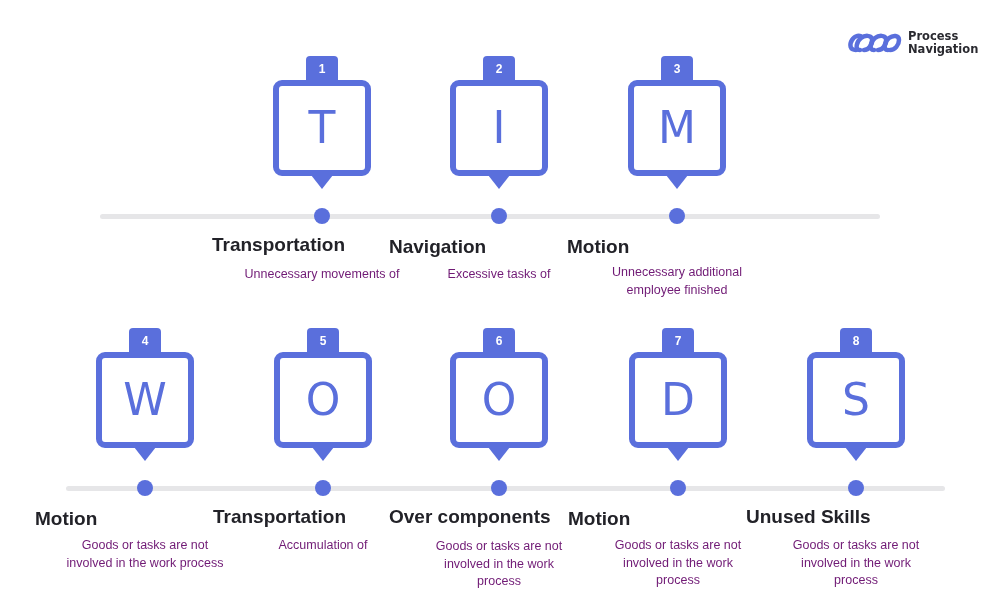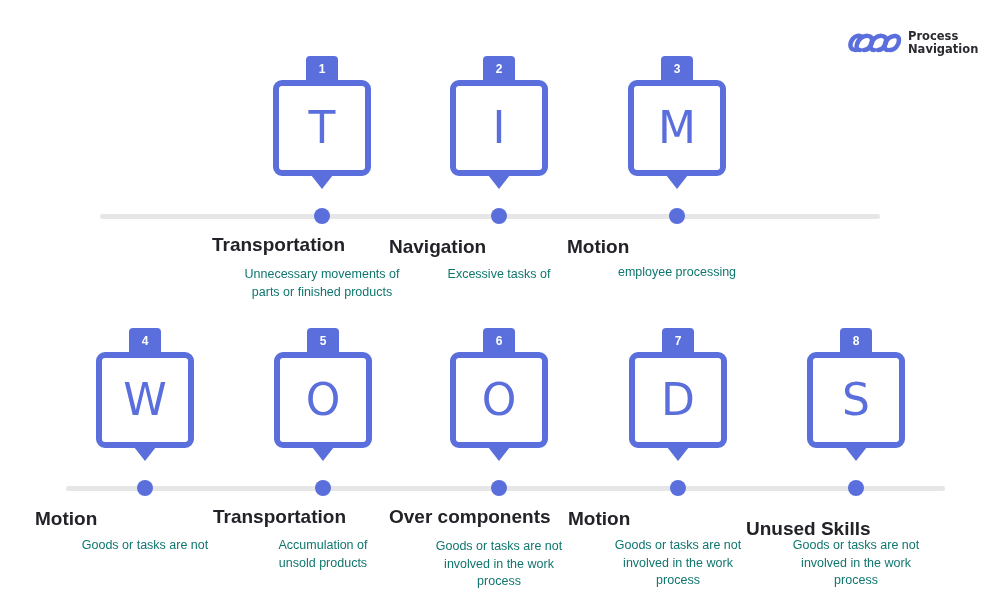--- a/index.html
+++ b/index.html
@@ -21,21 +21,21 @@
     position: absolute; left: 0; top: 24px; width: 86px; height: 84px; border: 6px solid #5a6fdc;
     border-radius: 9px; background: #fff; color: #5a6fdc; font-size: 44px; text-align: center; line-height: 84px;
     font-family: "DejaVu Sans", sans-serif; font-weight: normal;
   }
   .pointer {
     position: absolute; left: 38px; top: 119px; width: 0; height: 0;
     border-left: 11px solid transparent; border-right: 11px solid transparent; border-top: 14px solid #5a6fdc;
   }
   .dot { position: absolute; left: 82px; width: 16px; height: 16px; border-radius: 50%; background: #5a6fdc; }
   .title { position: absolute; left: -20px; width: 220px; text-align: left; font-weight: bold; font-size: 19px; color: #222228; }
-  .desc { position: absolute; left: -20px; width: 220px; text-align: center; font-size: 12.5px; line-height: 17.5px; color: #0f766e; }
+  .desc { position: absolute; left: -20px; width: 220px; text-align: center; font-size: 12.5px; line-height: 17.5px; color: #701a75; }
 </style>
 </head>
 <body>
 
 <div class="logo">
   <svg width="56" height="24" viewBox="0 0 56 24">
     <g fill="none" stroke="#5a6fdc" stroke-width="4.5" stroke-linecap="round">
       <path d="M10 19 C4 19 3 14 6 9 C9 4 14 4 16 6"></path>
       <path d="M14 19 C8 19 11 10 15 7 C19 4 25 4 26 8 C27 13 23 19 18 19"></path>
       <path d="M28 19 C22 19 25 10 29 7 C33 4 39 4 40 8 C41 13 37 19 32 19"></path>
@@ -54,21 +54,20 @@
 <div class="item" style="left:232px; top:56px;">
   <div class="marker">
     <div class="tab">1</div>
     <div class="box">T</div>
     <div class="pointer"></div>
   </div>
   <div class="dot" style="top:152px;"></div>
   <div class="title" style="top:178px;">Transportation</div>
   <div class="desc" style="top:210px;">
     <div>Unnecessary movements of</div>
-    <div>parts or finished products</div>
   </div>
 </div>
 
 <div class="item" style="left:409px; top:56px;">
   <div class="marker">
     <div class="tab">2</div>
     <div class="box">I</div>
     <div class="pointer"></div>
   </div>
   <div class="dot" style="top:152px;"></div>
@@ -80,48 +79,49 @@
 
 <div class="item" style="left:587px; top:56px;">
   <div class="marker">
     <div class="tab">3</div>
     <div class="box">M</div>
     <div class="pointer"></div>
   </div>
   <div class="dot" style="top:152px;"></div>
   <div class="title" style="top:180px;">Motion</div>
   <div class="desc" style="top:208px;">
-    <div>employee processing</div>
+    <div>Unnecessary additional</div>
+    <div>employee finished</div>
   </div>
 </div>
 
 <div class="item" style="left:55px; top:328px;">
   <div class="marker">
     <div class="tab">4</div>
     <div class="box">W</div>
     <div class="pointer"></div>
   </div>
   <div class="dot" style="top:152px;"></div>
   <div class="title" style="top:180px;">Motion</div>
   <div class="desc" style="top:209px;">
     <div>Goods or tasks are not</div>
+    <div>involved in the work process</div>
   </div>
 </div>
 
 <div class="item" style="left:233px; top:328px;">
   <div class="marker">
     <div class="tab">5</div>
     <div class="box">O</div>
     <div class="pointer"></div>
   </div>
   <div class="dot" style="top:152px;"></div>
   <div class="title" style="top:178px;">Transportation</div>
   <div class="desc" style="top:209px;text-align:center;">
     <div>Accumulation of</div>
-    <div>unsold products</div>
   </div>
 </div>
 
 <div class="item" style="left:409px; top:328px;">
   <div class="marker">
     <div class="tab">6</div>
     <div class="box">O</div>
     <div class="pointer"></div>
   </div>
   <div class="dot" style="top:152px;"></div>
@@ -148,19 +148,19 @@
   </div>
 </div>
 
 <div class="item" style="left:766px; top:328px;">
   <div class="marker">
     <div class="tab">8</div>
     <div class="box">S</div>
     <div class="pointer"></div>
   </div>
   <div class="dot" style="top:152px;"></div>
-  <div class="title" style="top:178px;margin-top:12px;">Unused Skills</div>
+  <div class="title" style="top:178px;">Unused Skills</div>
   <div class="desc" style="top:209px;">
     <div>Goods or tasks are not</div>
     <div>involved in the work</div>
     <div>process</div>
   </div>
 </div>
 
 </body></html>

